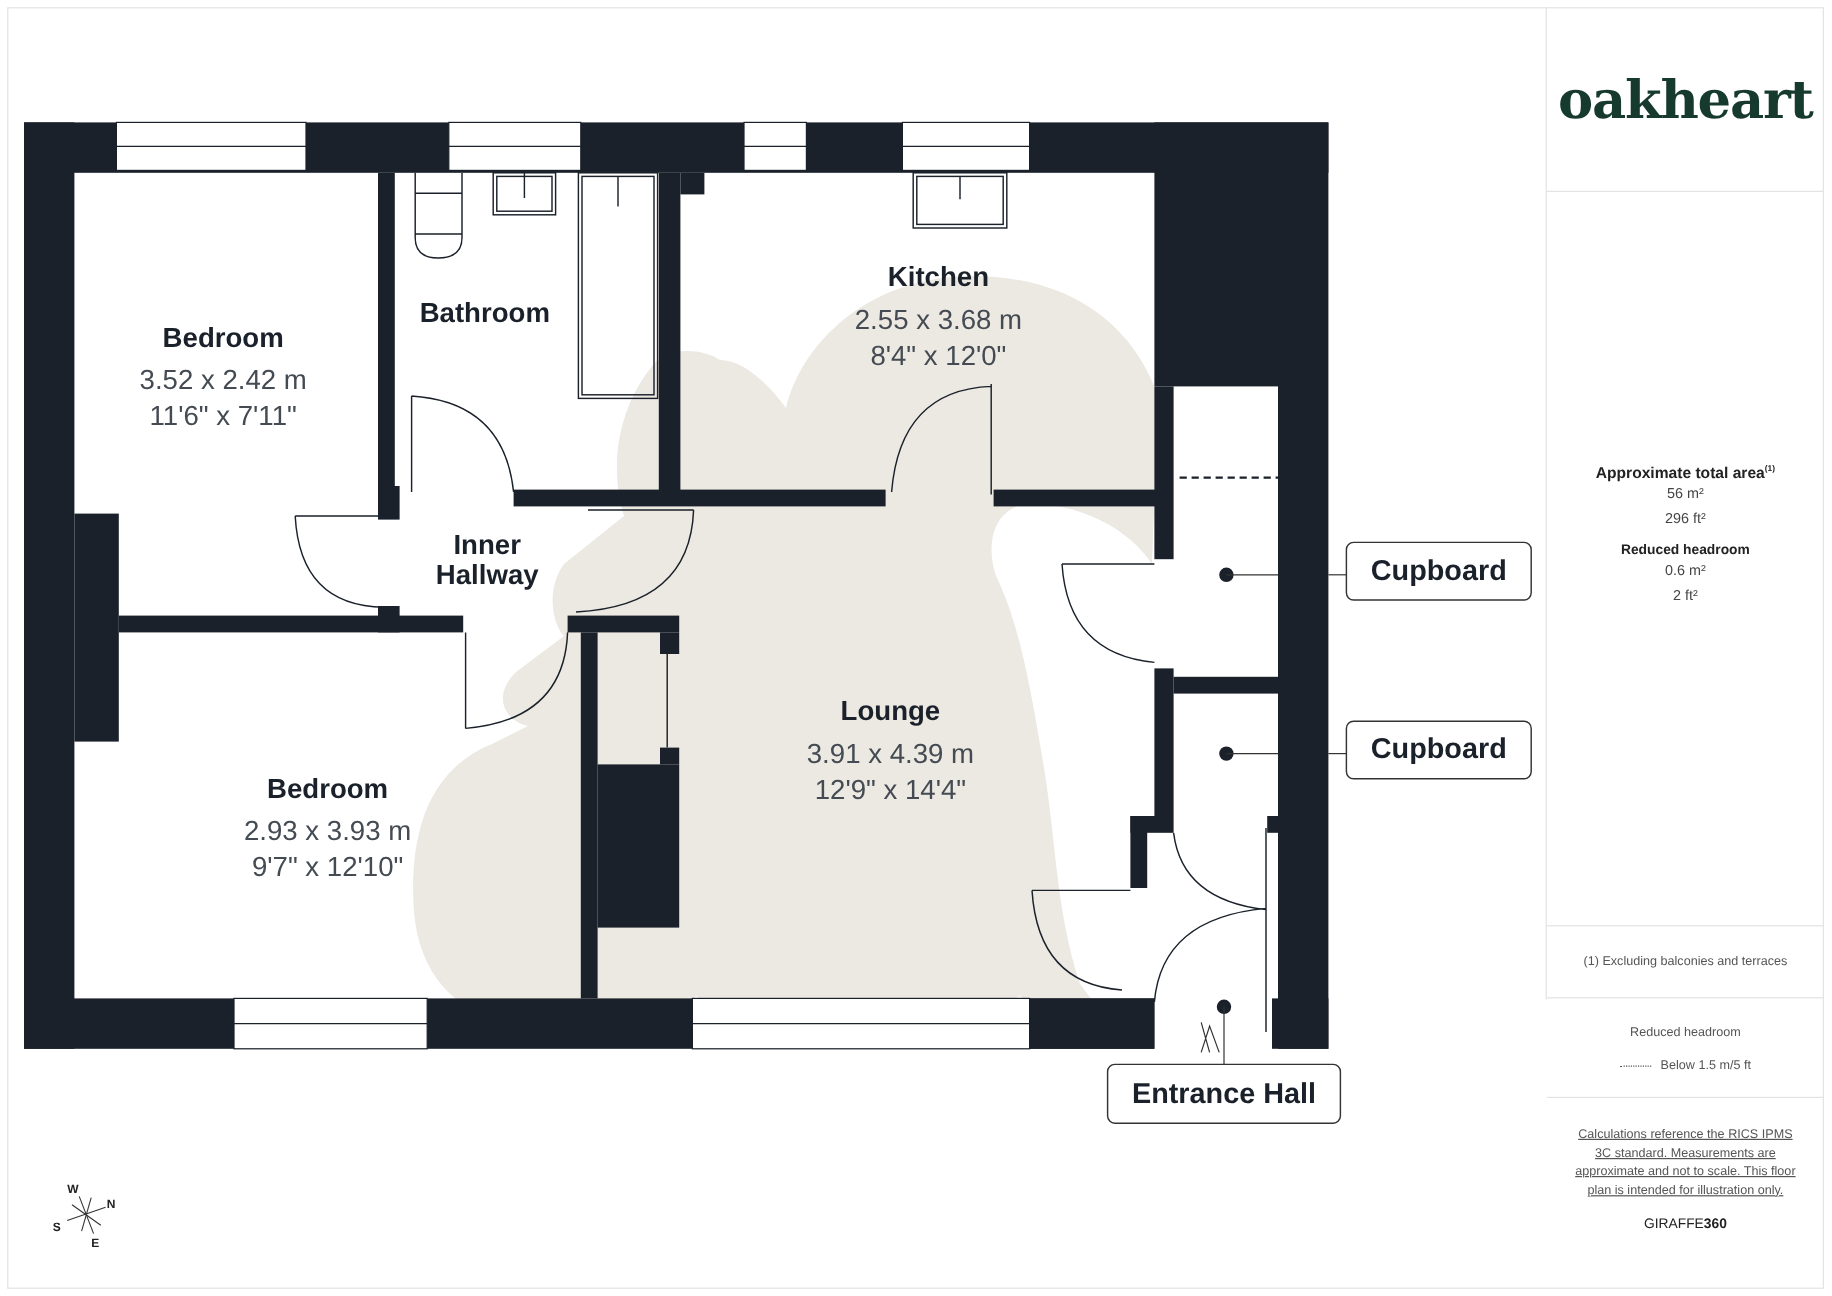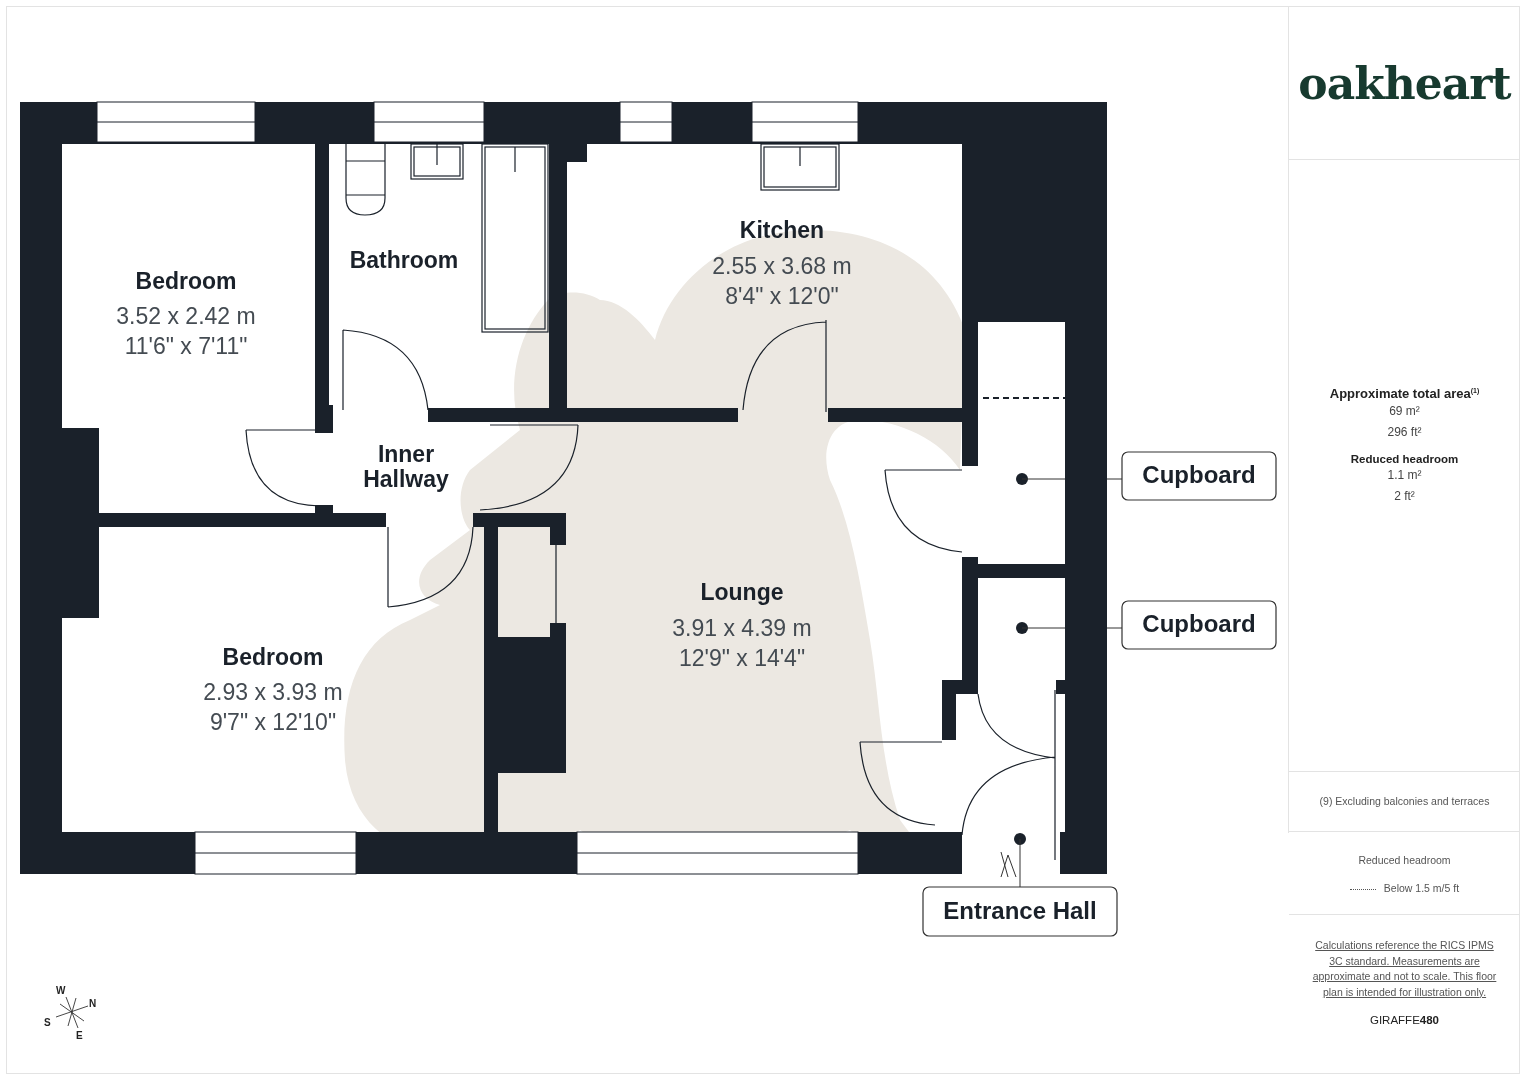--- a/index.html
+++ b/index.html
@@ -188,38 +188,38 @@
 </div>
 
 <div class="panel">
   <div class="panel-section logo">oakheart</div>
   <div class="divider" style="top:153px;"></div>
 
   <div class="panel-section" style="top:380px;">
     <div class="area-title">
       <span>Approximate total area</span><sup>(1)</sup>
     </div>
-    <div class="area-val">69 m²</div>
+    <div class="area-val">56 m²</div>
     <div class="area-val">296 ft²</div>
     <div class="area-sub">Reduced headroom</div>
-    <div class="area-val">1.1 m²</div>
+    <div class="area-val">0.6 m²</div>
     <div class="area-val">2 ft²</div>
   </div>
 
   <div class="divider" style="top:765px;"></div>
-  <div class="panel-section small-note" style="top:789px;">(9) Excluding balconies and terraces</div>
+  <div class="panel-section small-note" style="top:789px;">(1) Excluding balconies and terraces</div>
   <div class="divider" style="top:825px;"></div>
 
   <div class="panel-section" style="top:848px;">
     <div class="small-note">Reduced headroom</div>
     <div class="legend-row">
       <span class="legend-dots"></span><span>Below 1.5 m/5 ft</span>
     </div>
   </div>
   <div class="divider" style="top:908px;"></div>
 
   <div class="panel-section" style="top:932px;">
     <div class="disclaimer">Calculations reference the RICS IPMS 3C standard. Measurements are approximate and not to scale. This floor plan is intended for illustration only.</div>
     <div class="brand">
-      <span>GIRAFFE</span><b>480</b>
+      <span>GIRAFFE</span><b>360</b>
     </div>
   </div>
 </div>
 
 </body></html>

